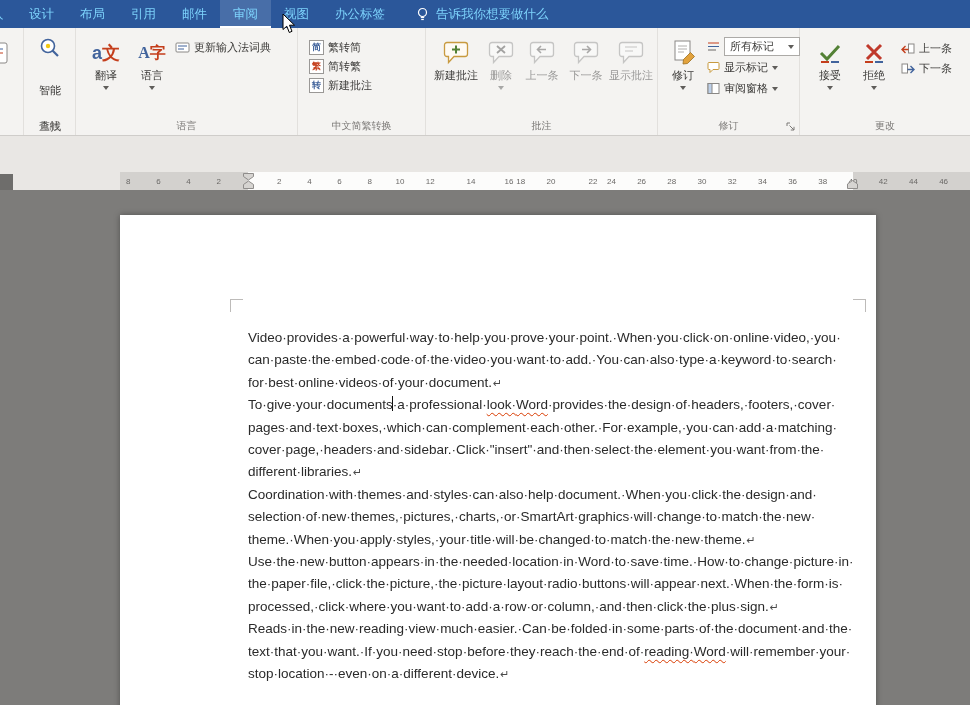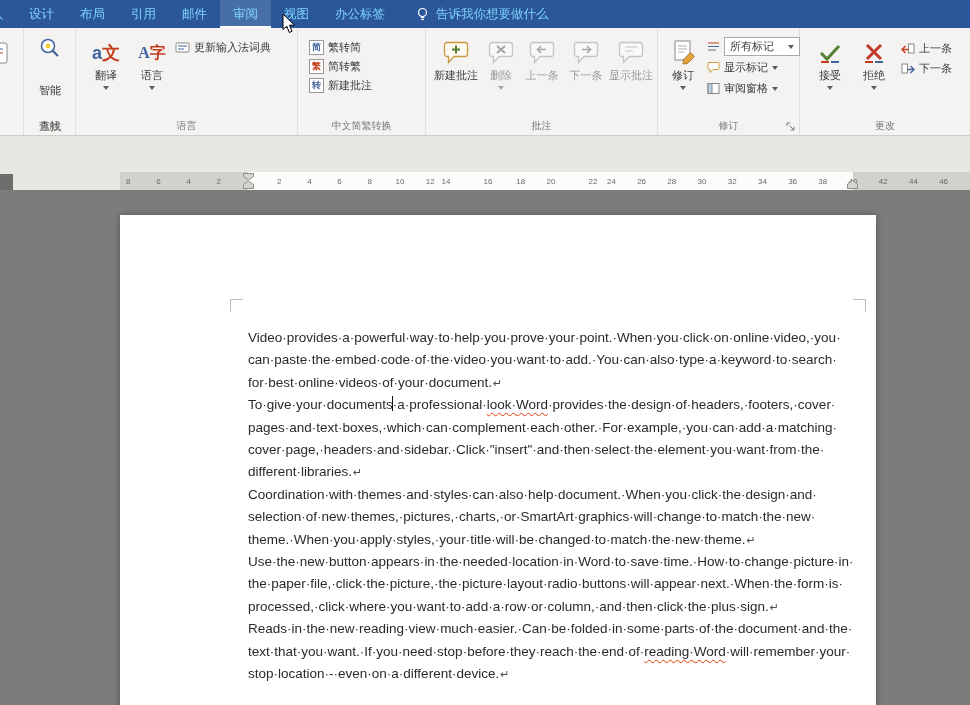--- a/index.html
+++ b/index.html
@@ -328,22 +328,22 @@
           <span class="rnum" style="left: 8.2px;">8</span>
           <span class="rnum" style="left: 38.4px;">6</span>
           <span class="rnum" style="left: 68.6px;">4</span>
           <span class="rnum" style="left: 98.8px;">2</span>
           <span class="rnum" style="left: 159.2px;">2</span>
           <span class="rnum" style="left: 189.4px;">4</span>
           <span class="rnum" style="left: 219.6px;">6</span>
           <span class="rnum" style="left: 249.8px;">8</span>
           <span class="rnum" style="left: 280px;">10</span>
           <span class="rnum" style="left: 310.2px;">12</span>
-          <span class="rnum" style="left: 326px;">14</span>
-          <span class="rnum" style="left: 368px; text-align: right;">16</span>
+          <span class="rnum" style="left: 351px;">14</span>
+          <span class="rnum" style="left: 389px; text-align: right;">16</span>
           <span class="rnum" style="left: 400.8px;">18</span>
           <span class="rnum" style="left: 431px;">20</span>
           <span class="rnum" style="left: 465px; margin-left: 8px;">22</span>
           <span class="rnum" style="left: 491.4px;">24</span>
           <span class="rnum" style="left: 521.6px;">26</span>
           <span class="rnum" style="left: 551.8px;">28</span>
           <span class="rnum" style="left: 582px;">30</span>
           <span class="rnum" style="left: 612.2px;">32</span>
           <span class="rnum" style="left: 642.4px;">34</span>
           <span class="rnum" style="left: 672.6px;">36</span>

